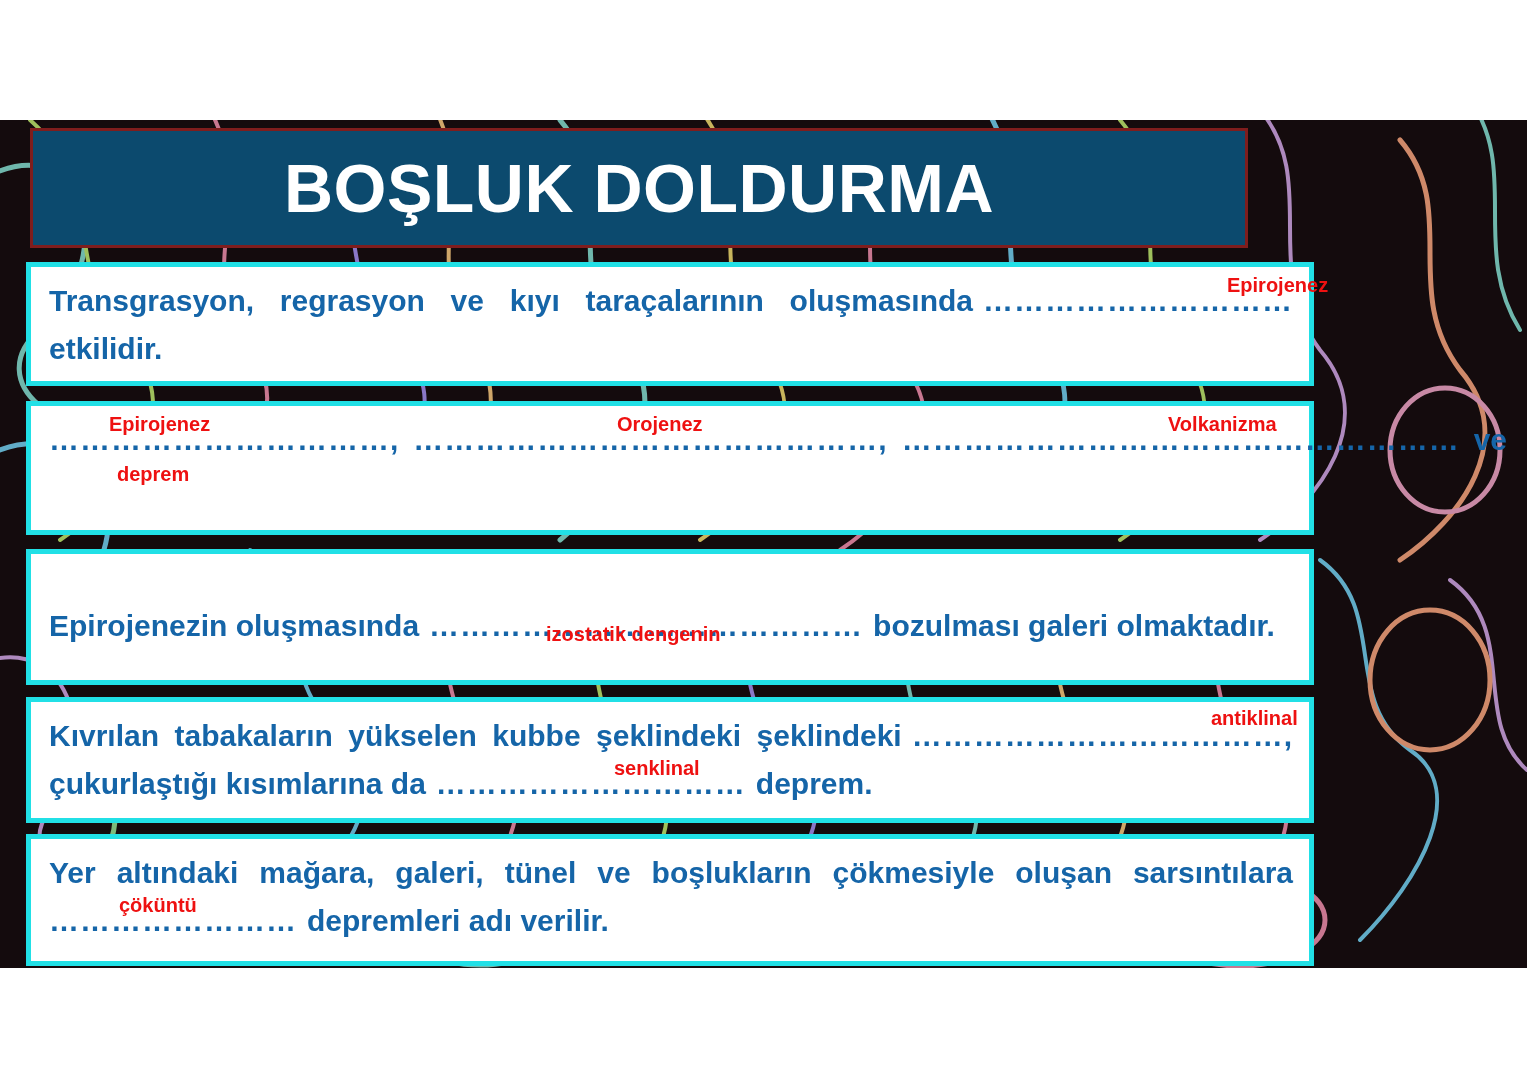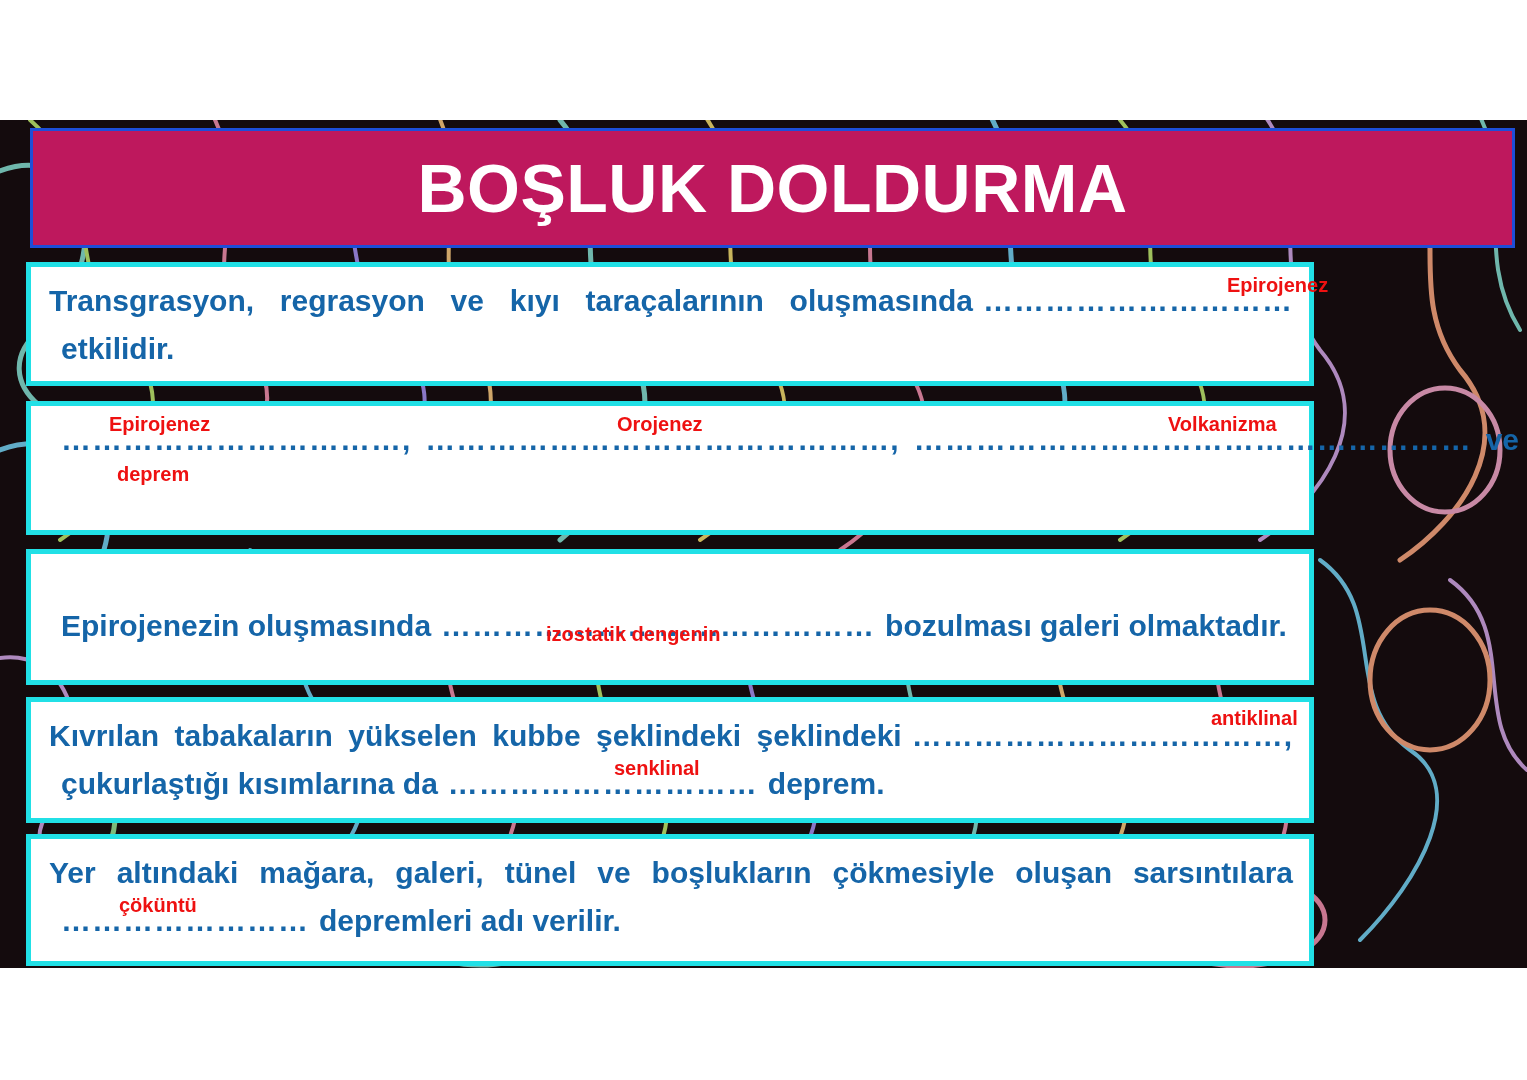--- a/index.html
+++ b/index.html
@@ -14,23 +14,23 @@
   
   #slide-bg{
     position:absolute;left:0;top:120px;width:1527px;height:848px;
     background:#140b0d;
     overflow:hidden;
   }
   #slide-bg .neon{position:absolute;left:0;top:0;width:100%;height:100%;}
 
   
   #title-bar{
-    position:absolute;left:30px;top:128px;width:1485px;height:120px;
-    background:#be185d;
-    border:3px solid #1d4ed8;
+    position:absolute;left:30px;top:128px;width:1218px;height:120px;
+    background:#0c4a6e;
+    border:3px solid #7f1d1d;
     box-sizing:border-box;
     display:flex;align-items:center;justify-content:center;
   }
   #title-text{
     color:#ffffff;
     font-size:68px;
     font-weight:bold;
     letter-spacing:0.5px;
     line-height:1;
     white-space:nowrap;
@@ -60,21 +60,21 @@
     font-size:30px;
     line-height:48px;
     white-space:nowrap;
     font-family:"Liberation Sans", sans-serif;
   }
   .just{
     white-space:normal;
     text-align:justify;
     text-align-last:justify;
   }
-  .nojust{white-space:nowrap;margin-left:12px;}
+  .nojust{white-space:nowrap;}
 
   
   .blank{
     color:#1565a8;
     font-weight:bold;
     letter-spacing:1px;
   }
 
   
   .ans{

